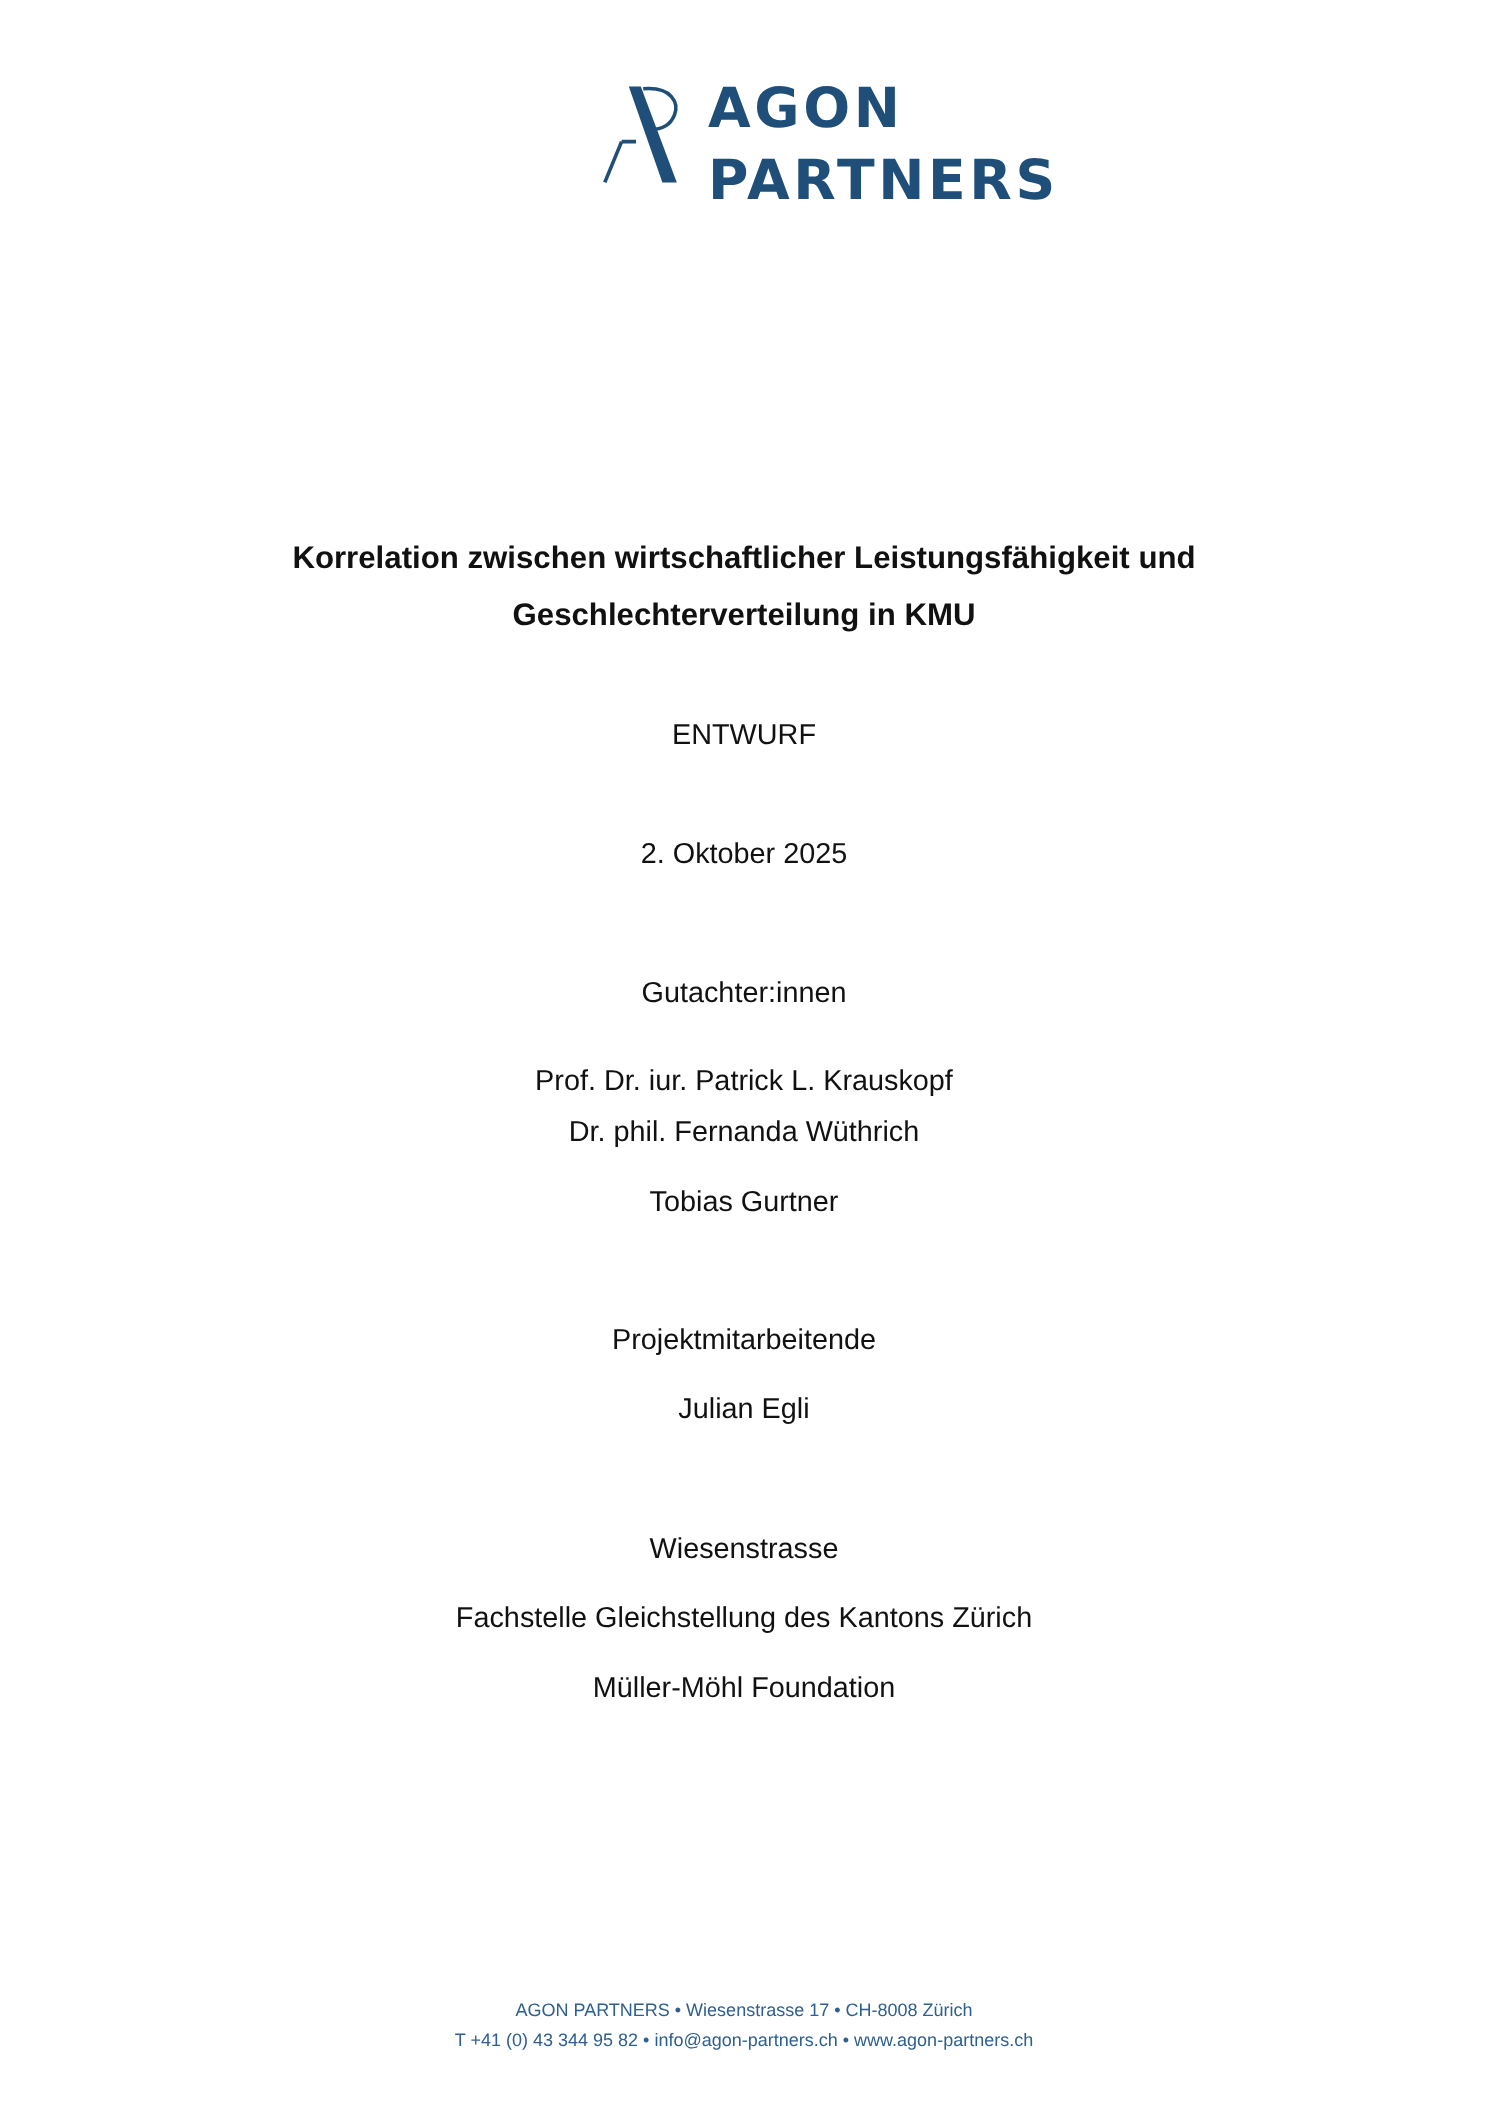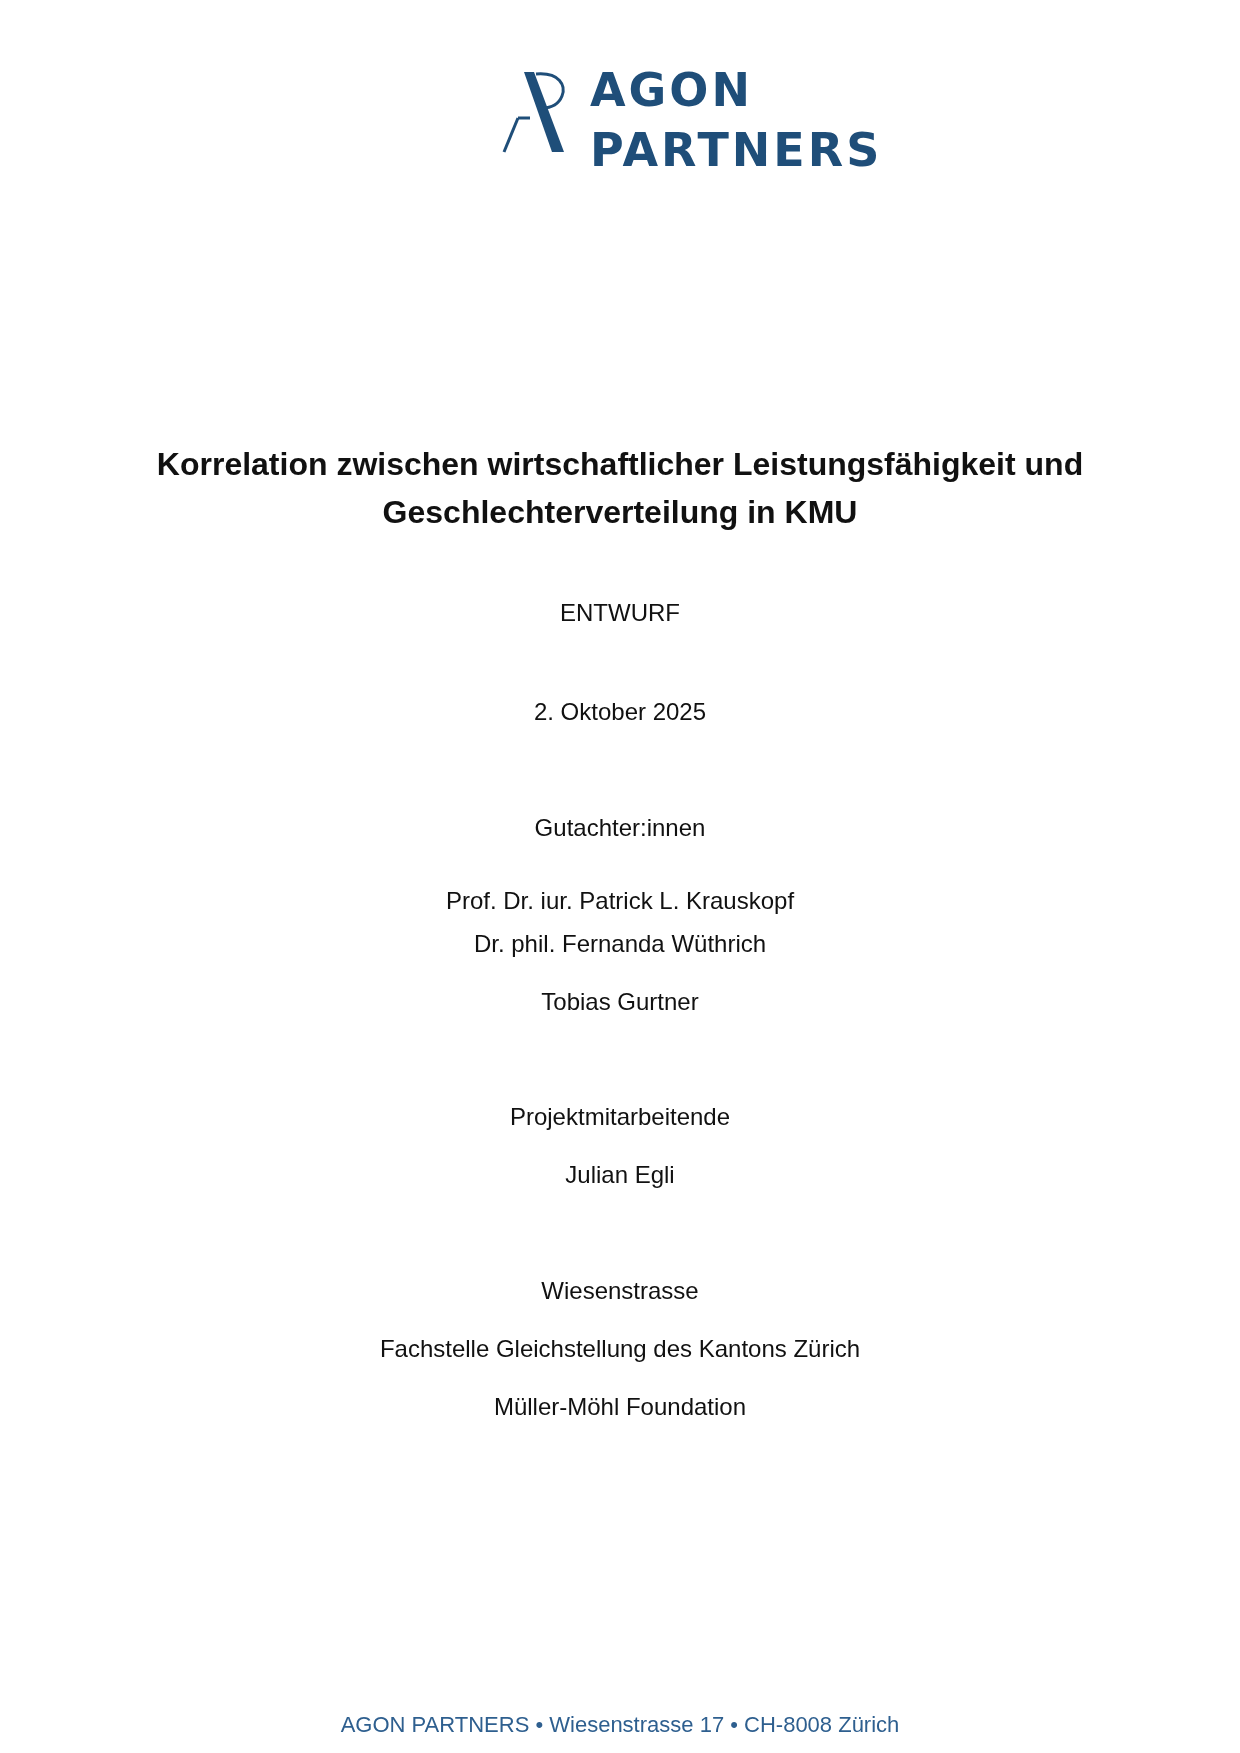--- a/index.html
+++ b/index.html
@@ -5,23 +5,23 @@
     html, body { margin: 0; padding: 0; background: #ffffff; }
     body { width: 1240px; height: 1753px; position: relative; overflow: hidden;
            font-family: "Liberation Sans", "DejaVu Sans", sans-serif; color: #111; }
     .logo { position: absolute; left: 500px; top: 68px; width: 360px; height: 90px; }
     .logo svg { display: block; }
     .logo-word { position: absolute; left: 90px; color: #1f4e79; font-weight: bold;
                  font-family: "DejaVu Sans", sans-serif; letter-spacing: 3px; font-size: 46px; line-height: 40px; }
     .logo-word.l1 { top: 2px; }
     .logo-word.l2 { top: 46px; margin-top: 16px; }
     .center { position: absolute; left: 0; width: 1240px; text-align: center; }
-    .title { top: 440px; font-weight: bold; font-size: 32px; line-height: 48px; }
+    .title { top: 440px; font-weight: bold; font-size: 26px; line-height: 48px; }
     .line { font-size: 24px; line-height: 30px; }
-    .footer { color: #2e5f8f; font-size: 22px; line-height: 25px; top: 1712px; }
+    .footer { color: #2e5f8f; font-size: 15px; line-height: 25px; top: 1663px; }
   </style>
 </head>
 <body>
 
 <div class="logo">
   <svg width="80" height="90" viewBox="0 0 80 90" style="position:absolute;left:0;top:0;">
     <polygon points="24,4 34,4 64,84 52,84" fill="#1f4e79"></polygon>
     <path d="M36,6 C60,4 66,18 62,28 C58,38 50,40 42,40" fill="none" stroke="#1f4e79" stroke-width="3"></path>
     <line x1="4" y1="84" x2="18" y2="50" stroke="#1f4e79" stroke-width="3"></line>
     <line x1="18" y1="50" x2="30" y2="50" stroke="#1f4e79" stroke-width="3"></line>
@@ -45,13 +45,14 @@
 
 <div class="center line" style="top:1102px;">Projektmitarbeitende</div>
 <div class="center line" style="top:1160px;">Julian Egli</div>
 
 <div class="center line" style="top:1276px;">Wiesenstrasse</div>
 <div class="center line" style="top:1334px;">Fachstelle Gleichstellung des Kantons Zürich</div>
 <div class="center line" style="top:1392px;">Müller-Möhl Foundation</div>
 
 <div class="center footer">
   <div>AGON PARTNERS • Wiesenstrasse 17 • CH-8008 Zürich</div>
+  <div>T +41 (0) 43 344 95 82 • info@agon-partners.ch • www.agon-partners.ch</div>
 </div>
 
 </body></html>

